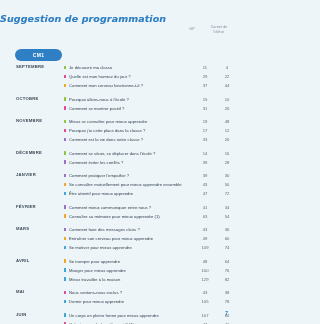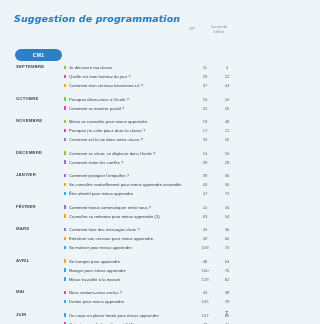--- a/index.html
+++ b/index.html
@@ -19,21 +19,21 @@
     position: relative;
     width: 240px;
     height: 324px;
     background: #eef5f9;
     box-sizing: border-box;
   }
 
   
   .title-wrap {
     position: absolute;
-    left: 14px;
+    left: 0;
     top: 13px;
   }
   .title {
     font-family: "DejaVu Sans", sans-serif;
     font-size: 9.5px;
     font-weight: bold;
     font-style: italic;
     color: #2f7fc4;
     letter-spacing: 0.1px;
     white-space: nowrap;

